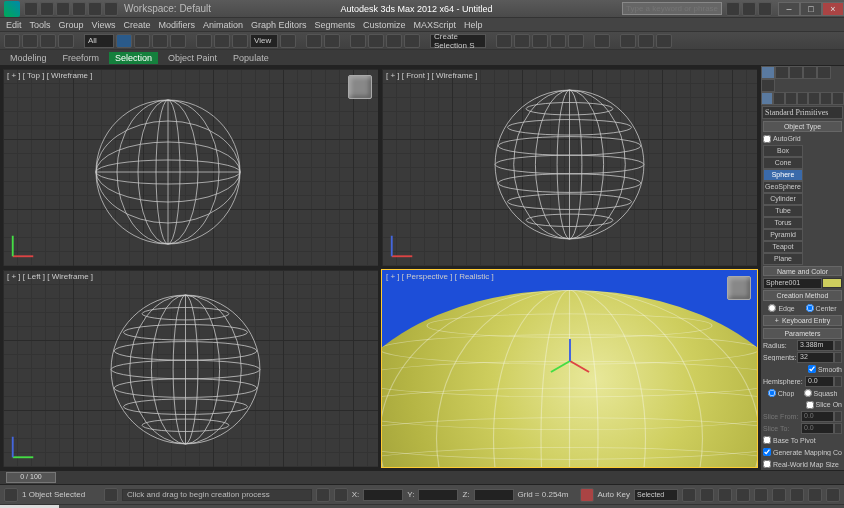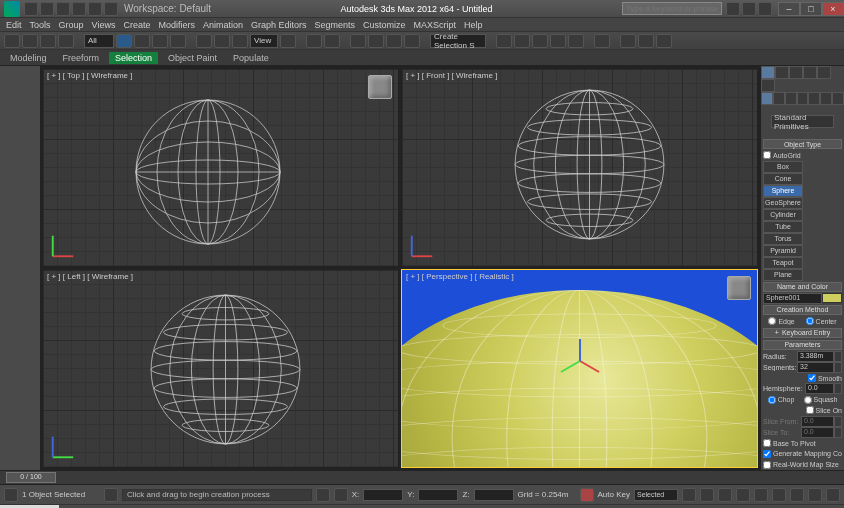--- a/index.html
+++ b/index.html
@@ -18,21 +18,21 @@
 .menubar span { cursor:default; }
 .toolbar { height:18px; background: linear-gradient(#4a4a4a,#404040); display:flex; align-items:center; gap:2px; padding:0 4px; border-bottom:1px solid #333; }
 .toolbar .tb { width:16px; height:14px; background:#3a3a3a; border:1px solid #555; border-radius:2px; }
 .toolbar .tb.sel { background:#2a5a8a; }
 .toolbar .spacer { width:6px; }
 .toolbar .drop { height:14px; background:#222; border:1px solid #555; font-size:8px; padding:0 3px; color:#ccc; display:flex; align-items:center; }
 .ribbon { height:16px; background:#3a3a3a; display:flex; align-items:center; gap:4px; padding:0 4px; border-bottom:1px solid #222; font-size:9px; }
 .ribbon .tab { padding:1px 6px; color:#bbb; }
 .ribbon .tab.active { background:#15803d; color:#fff; }
 .main { display:flex; height:404px; }
-.viewports { flex:1; display:grid; grid-template-columns:1fr 1fr; grid-template-rows:1fr 1fr; gap:2px; background:#222; padding:2px; position:relative;margin-left:40px; }
+.viewports { flex:1; display:grid; grid-template-columns:1fr 1fr; grid-template-rows:1fr 1fr; gap:2px; background:#222; padding:2px; position:relative; }
 .vp { background:#3a3a3a; border:1px solid #222; position:relative; overflow:hidden; }
 .vp.active { border:1px solid #ffcc33; }
 .vp .label { position:absolute; top:2px; left:4px; font-size:8px; color:#ccc; z-index:5; }
 .vp .grid { position:absolute; inset:0; background-image:
   linear-gradient(#2d2d2d 1px, transparent 1px),
   linear-gradient(90deg,#2d2d2d 1px, transparent 1px);
   background-size:14px 14px; }
 .vp .grid.thick { background-image:
   linear-gradient(#2a2a2a 1px, transparent 1px),
   linear-gradient(90deg,#2a2a2a 1px, transparent 1px),
@@ -51,21 +51,21 @@
 .gizmo .x { background:#d44; transform-origin:bottom; transform:rotate(120deg); }
 .gizmo .y { background:#4d4; transform-origin:bottom; transform:rotate(-120deg); }
 .gizmo .z { background:#46d; }
 .cmdpanel { width:84px; background:#444; border-left:1px solid #222; display:flex; flex-direction:column; font-size:8px; overflow: hidden; }
 .cmdpanel .tabs { display:flex; flex-wrap:wrap; height:26px; }
 .cmdpanel .tabs div { width:14px; height:13px; background:#3a3a3a; border:1px solid #555; }
 .cmdpanel .tabs div.act { background:#5a7aa0; }
 .cmdpanel .subtabs { display:flex; height:13px; }
 .cmdpanel .subtabs div { flex:1; height:13px; background:#3a3a3a; border:1px solid #555; }
 .cmdpanel .subtabs div.act { background:#5a7aa0; }
-.cmdpanel .drop { height:13px; background:#333; border:1px solid #555; margin:10px; padding:0 2px; display:flex; align-items:center; font-size:8px; }
+.cmdpanel .drop { height:13px; background:#333; border:1px solid #555; margin:1px; padding:0 2px; display:flex; align-items:center; font-size:8px;font-family:Liberation Serif, serif; }
 .cmdpanel .roll { background:#555; height:11px; margin:1px 2px; border:1px solid #666; display:flex; align-items:center; justify-content:center; font-size:7px; color:#ddd; }
 .cmdpanel .row { display:flex; margin:0 2px; height:12px; align-items:center; }
 .cmdpanel .btns { display:flex; flex-wrap:wrap; margin:0 2px; }
 .cmdpanel .btn { width:40px; height:12px; background:#3a3a3a; border:1px solid #555; font-size:7px; display:flex; align-items:center; justify-content:center; }
 .cmdpanel .btn.sel { background:#3a6aaa; color:#fff; }
 .cmdpanel .field { height:11px; background:#222; border:1px solid #555; flex:1; font-size:7px; padding:0 2px; color:#ccc; }
 .cmdpanel .swatch { width:20px; height:10px; background:#cece5e; border:1px solid #333; }
 .cmdpanel .lbl { font-size:7px; white-space:nowrap; overflow:hidden; }
 .cmdpanel label.lbl { display:flex; align-items:center; gap:2px; }
 .cmdpanel input[type=checkbox], .cmdpanel input[type=radio] { width:8px; height:8px; margin:0; flex-shrink:0; }

